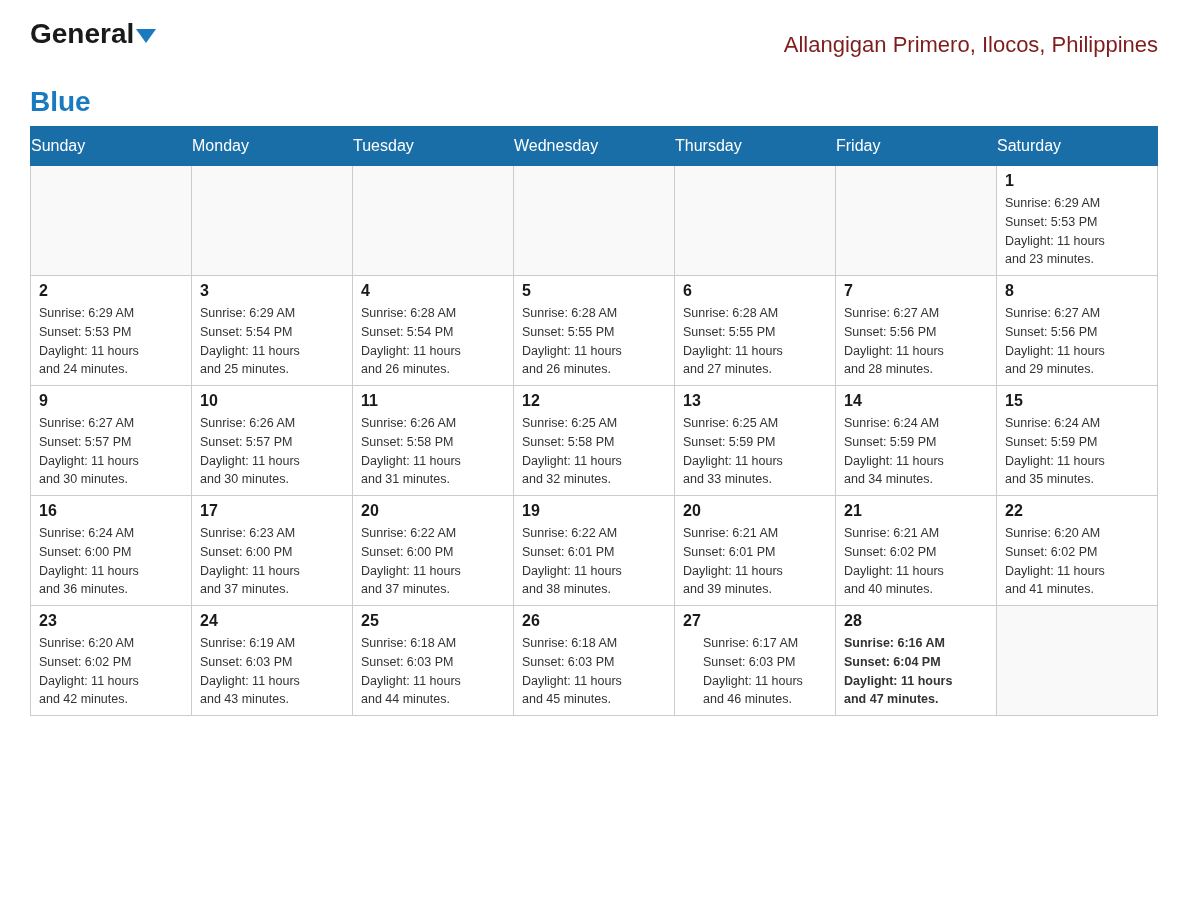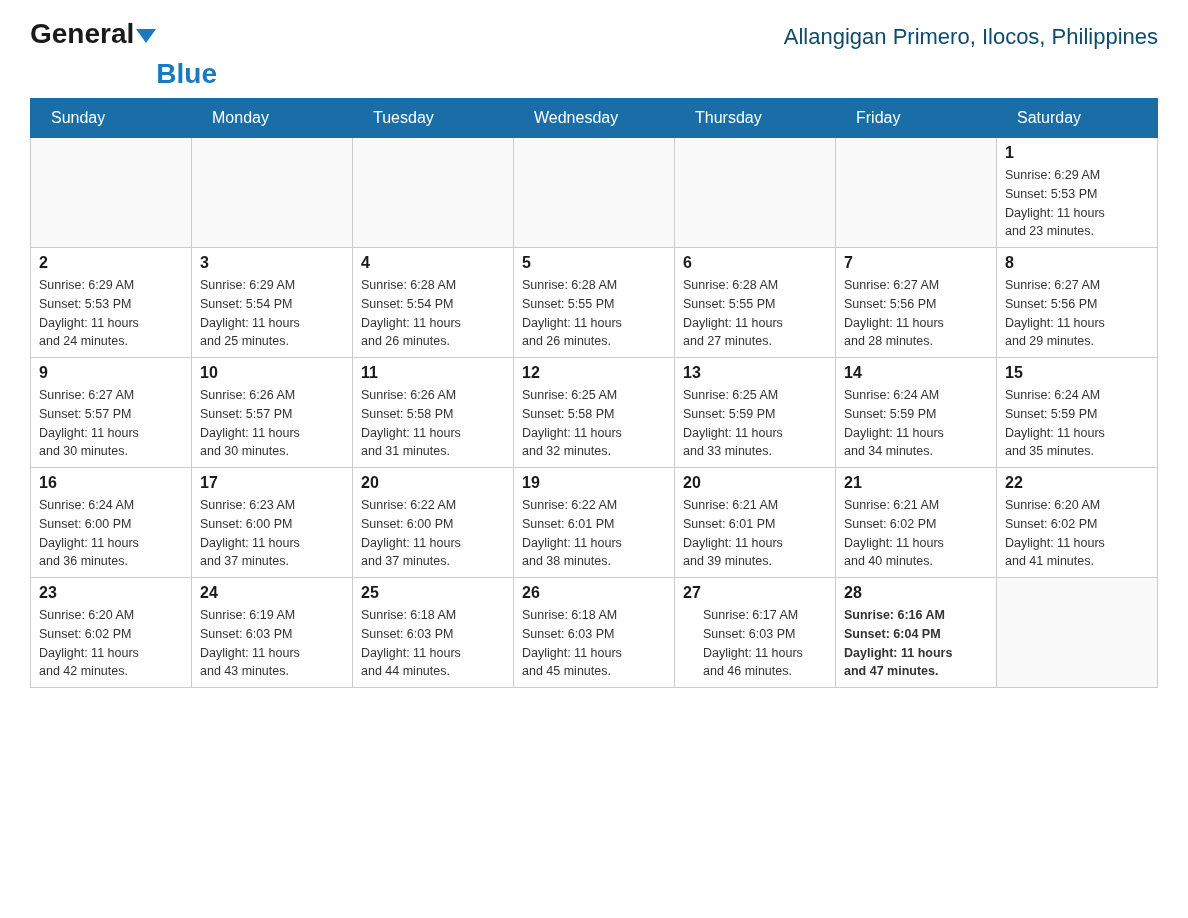--- a/index.html
+++ b/index.html
@@ -11,21 +11,21 @@
       padding: 20px 30px;
     }
     .header {
       display: flex;
       justify-content: space-between;
       align-items: flex-start;
       margin-bottom: 10px;
     }
     .logo {
       display: flex;
-      flex-direction: row;
+      flex-direction: column;
       align-items: flex-start;
     }
     .logo-text {
       font-size: 28px;
       font-weight: bold;
       color: #1a1a1a;
       line-height: 1;
     }
     .logo-triangle {
       display: inline-block;
@@ -49,32 +49,32 @@
     }
     .title-section h1 {
       font-size: 52px;
       font-weight: bold;
       color: #1a1a1a;
       line-height: 1.1;
     }
     .title-section h2 {
       font-size: 22px;
       font-weight: normal;
-      color: #0c4a6e;
-      margin-top: 4px;
+      color: #7f1d1d;
+      margin-top: 12px;
     }
     .calendar {
       width: 100%;
       border-collapse: collapse;
       margin-top: 10px;
     }
     .calendar thead tr th {
       background-color: #1a6ea8;
       color: #fff;
-      padding: 10px 20px;
+      padding: 10px 0;
       text-align: left;
       font-size: 16px;
       font-weight: normal;
       border: 1px solid #1a6ea8;
     }
     .calendar tbody tr td {
       vertical-align: top;
       border: 1px solid #ccc;
       padding: 6px 8px;
       width: calc(100% / 7);

